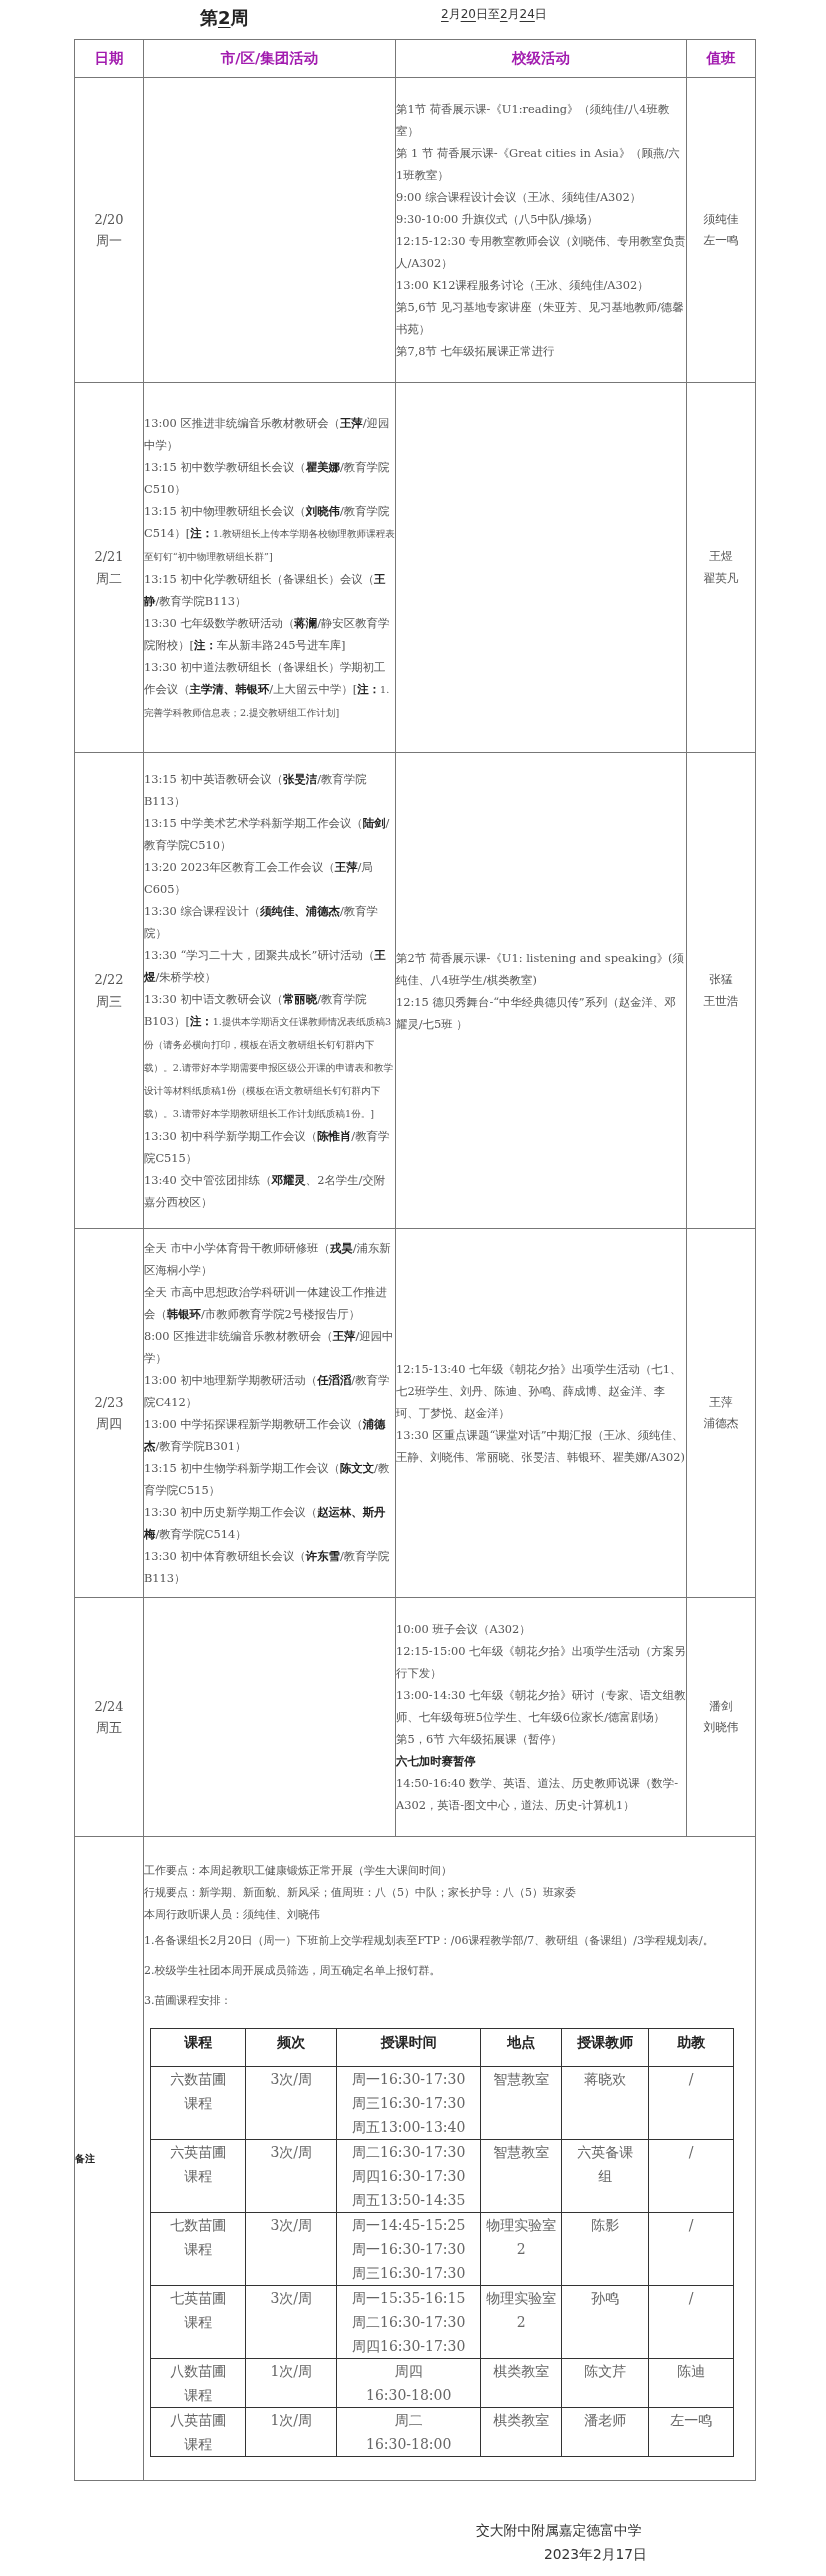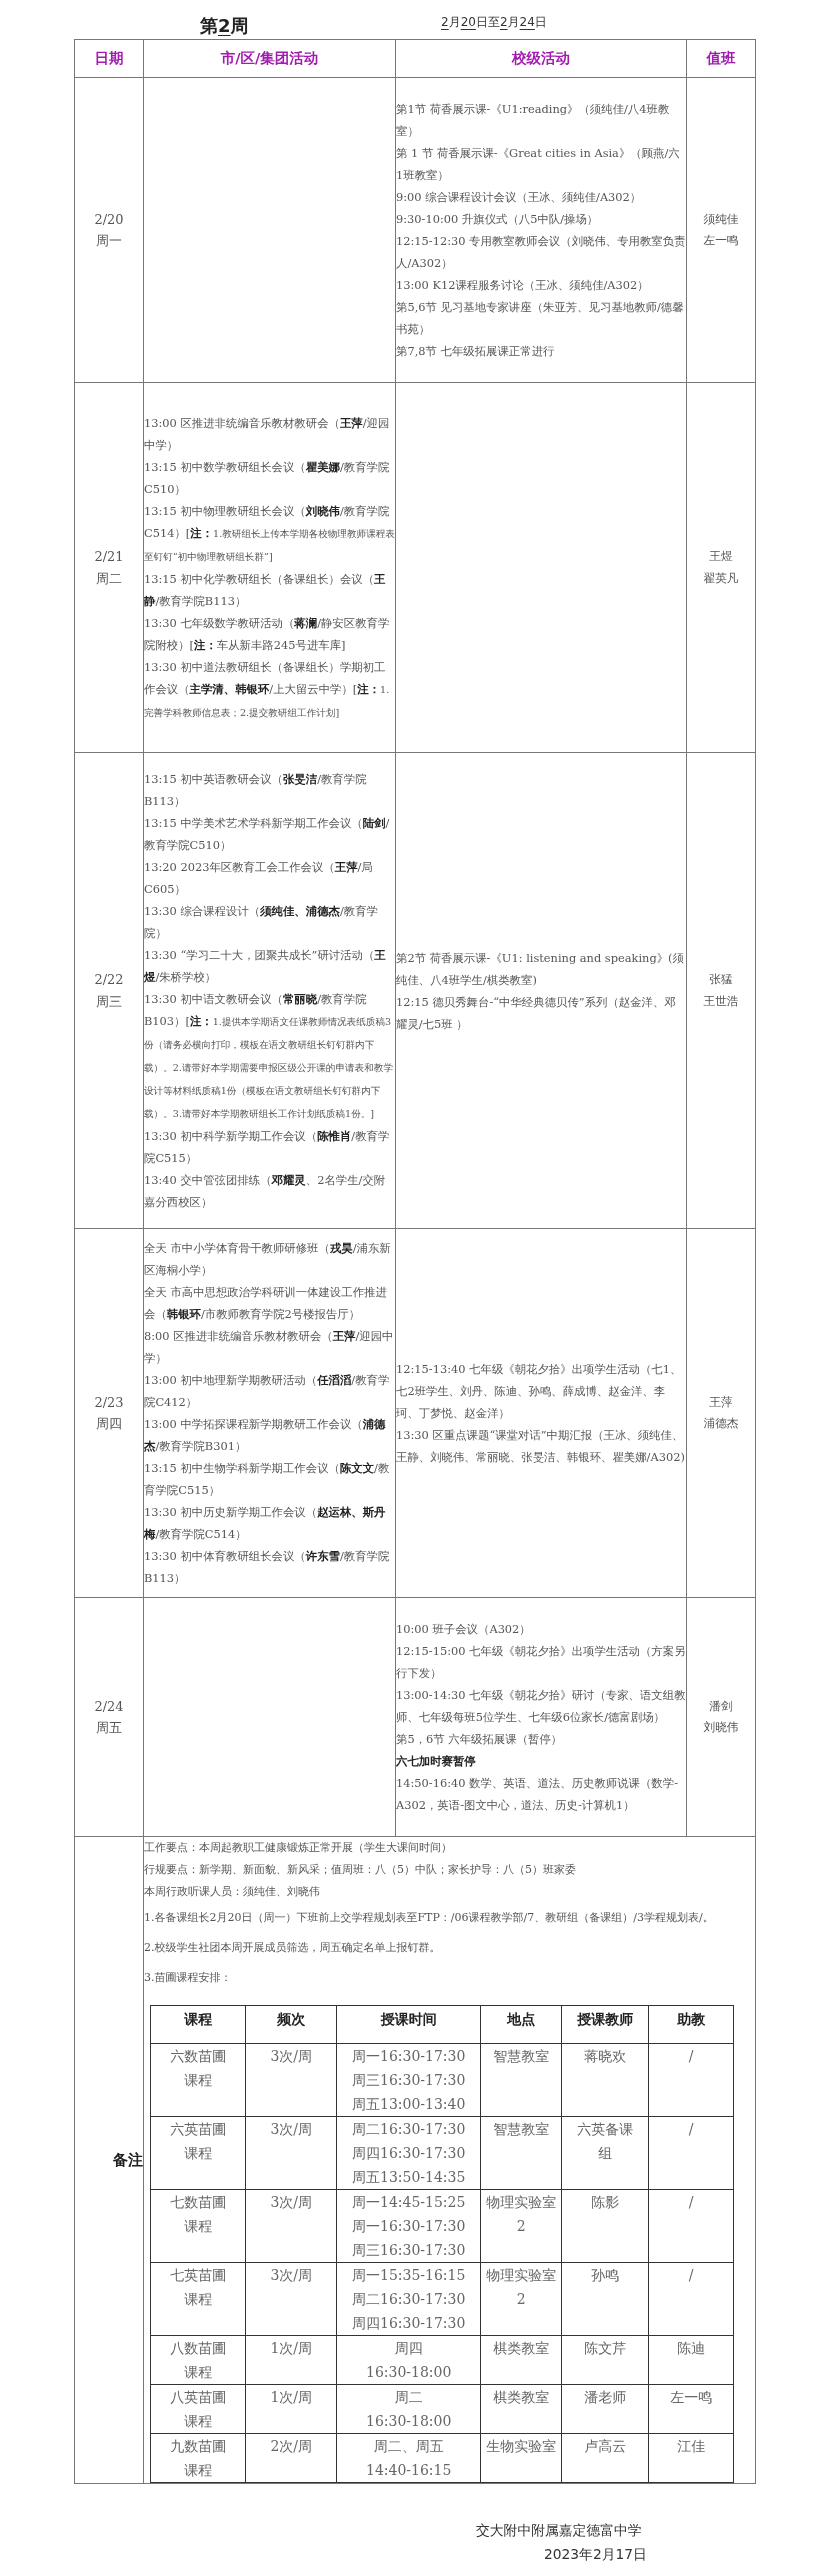--- a/index.html
+++ b/index.html
@@ -1,35 +1,35 @@
 <!DOCTYPE html>
 <html style="font-size:11px"><head>
 <meta charset="utf-8">
 <style>
   html, body { margin:0; padding:0; background:#ffffff; }
   body { width:827px; height:2576px; position:relative; overflow:hidden;
          font-family:"DejaVu Serif","Liberation Serif",serif; color:#4a4a4a; }
-  .title-row { position:absolute; top:8px; left:0; width:668px; height:39px; }
+  .title-row { position:absolute; top:0; left:0; width:668px; height:39px; }
   .week-title { position:absolute; left:200px; top:5.5px; font-size:18px; font-weight:bold; color:#222;
                 font-family:"DejaVu Sans","Liberation Sans",sans-serif; }
   .date-range { position:absolute; left:441px; top:5.5px; font-size:12px; color:#333;
                 font-family:"DejaVu Sans","Liberation Sans",sans-serif; }
   .u { text-decoration:underline; text-underline-offset:2.8px; }
 
   table.main { position:absolute; left:74px; top:39px; width:680px; border-collapse:collapse; table-layout:fixed; }
   table.main td, table.main th { border:1px solid #777; vertical-align:middle; padding:0; }
   table.main th { height:37px; font-size:14.5px; font-weight:bold; color:#a21caf;
                   font-family:"DejaVu Sans","Liberation Sans",sans-serif; }
   td.date { text-align:center; font-size:13px; line-height:21.4px; color:#555; }
   td.act { vertical-align:top; padding:2.8px 6.9px 2.8px 6.9px; font-size:11.4px; line-height:22px; color:#555; }
   td.duty { text-align:center; font-size:11.7px; line-height:21.4px; color:#555; }
   .line { display:block; }
   .b { font-weight:bold; color:#222; }
   .small { font-size:9.6px; }
-  td.remark-label { text-align:right; font-size:15px; font-weight:bold; color:#222; }
+  td.remark-label { text-align:left; font-size:10px; font-weight:bold; color:#222; }
   td.remark { vertical-align:top; padding:4.1px 6.9px 13.8px 6.9px; font-size:11px; line-height:22px; color:#555; }
   .remark .wide { line-height:30px; }
 
   table.sub { border-collapse:collapse; table-layout:fixed; width:583px; margin-top:12.4px; margin-left:6.2px; }
   table.sub td, table.sub th { border:0.8px solid #333; text-align:center; vertical-align:top; padding:0; font-size:14px; line-height:24px; color:#666; }
   table.sub th { font-weight:bold; color:#222; line-height:26px; }
 
   .footer { position:absolute; right:0; left:0; top:2515px; }
   .footer .org { position:absolute; left:476px; top:6.9px; font-size:13.8px; color:#333;
                  font-family:"DejaVu Sans","Liberation Sans",sans-serif; }
@@ -267,31 +267,20 @@
                 <td style="padding: 0px 15px;">八英苗圃课程</td>
                 <td>1次/周</td>
                 <td>
                   <span class="line">周二</span>
                   <span class="line">16:30-18:00</span>
                 </td>
                 <td style="padding: 0px 4.1px;">棋类教室</td>
                 <td style="padding: 0px 9.6px;">潘老师</td>
                 <td>左一鸣</td>
               </tr>
-              <tr>
-                <td style="padding: 0px 15px;">九数苗圃课程</td>
-                <td>2次/周</td>
-                <td>
-                  <span class="line">周二、周五</span>
-                  <span class="line">14:40-16:15</span>
-                </td>
-                <td style="padding: 0px 4.1px;">生物实验室</td>
-                <td style="padding: 0px 9.6px;">卢高云</td>
-                <td>江佳</td>
-              </tr>
             </tbody>
         </table>
       </td>
     </tr>
   </tbody>
 </table>
 
 <div class="footer">
   <div class="org">交大附中附属嘉定德富中学</div>
   <div class="fdate">2023年2月17日</div>

